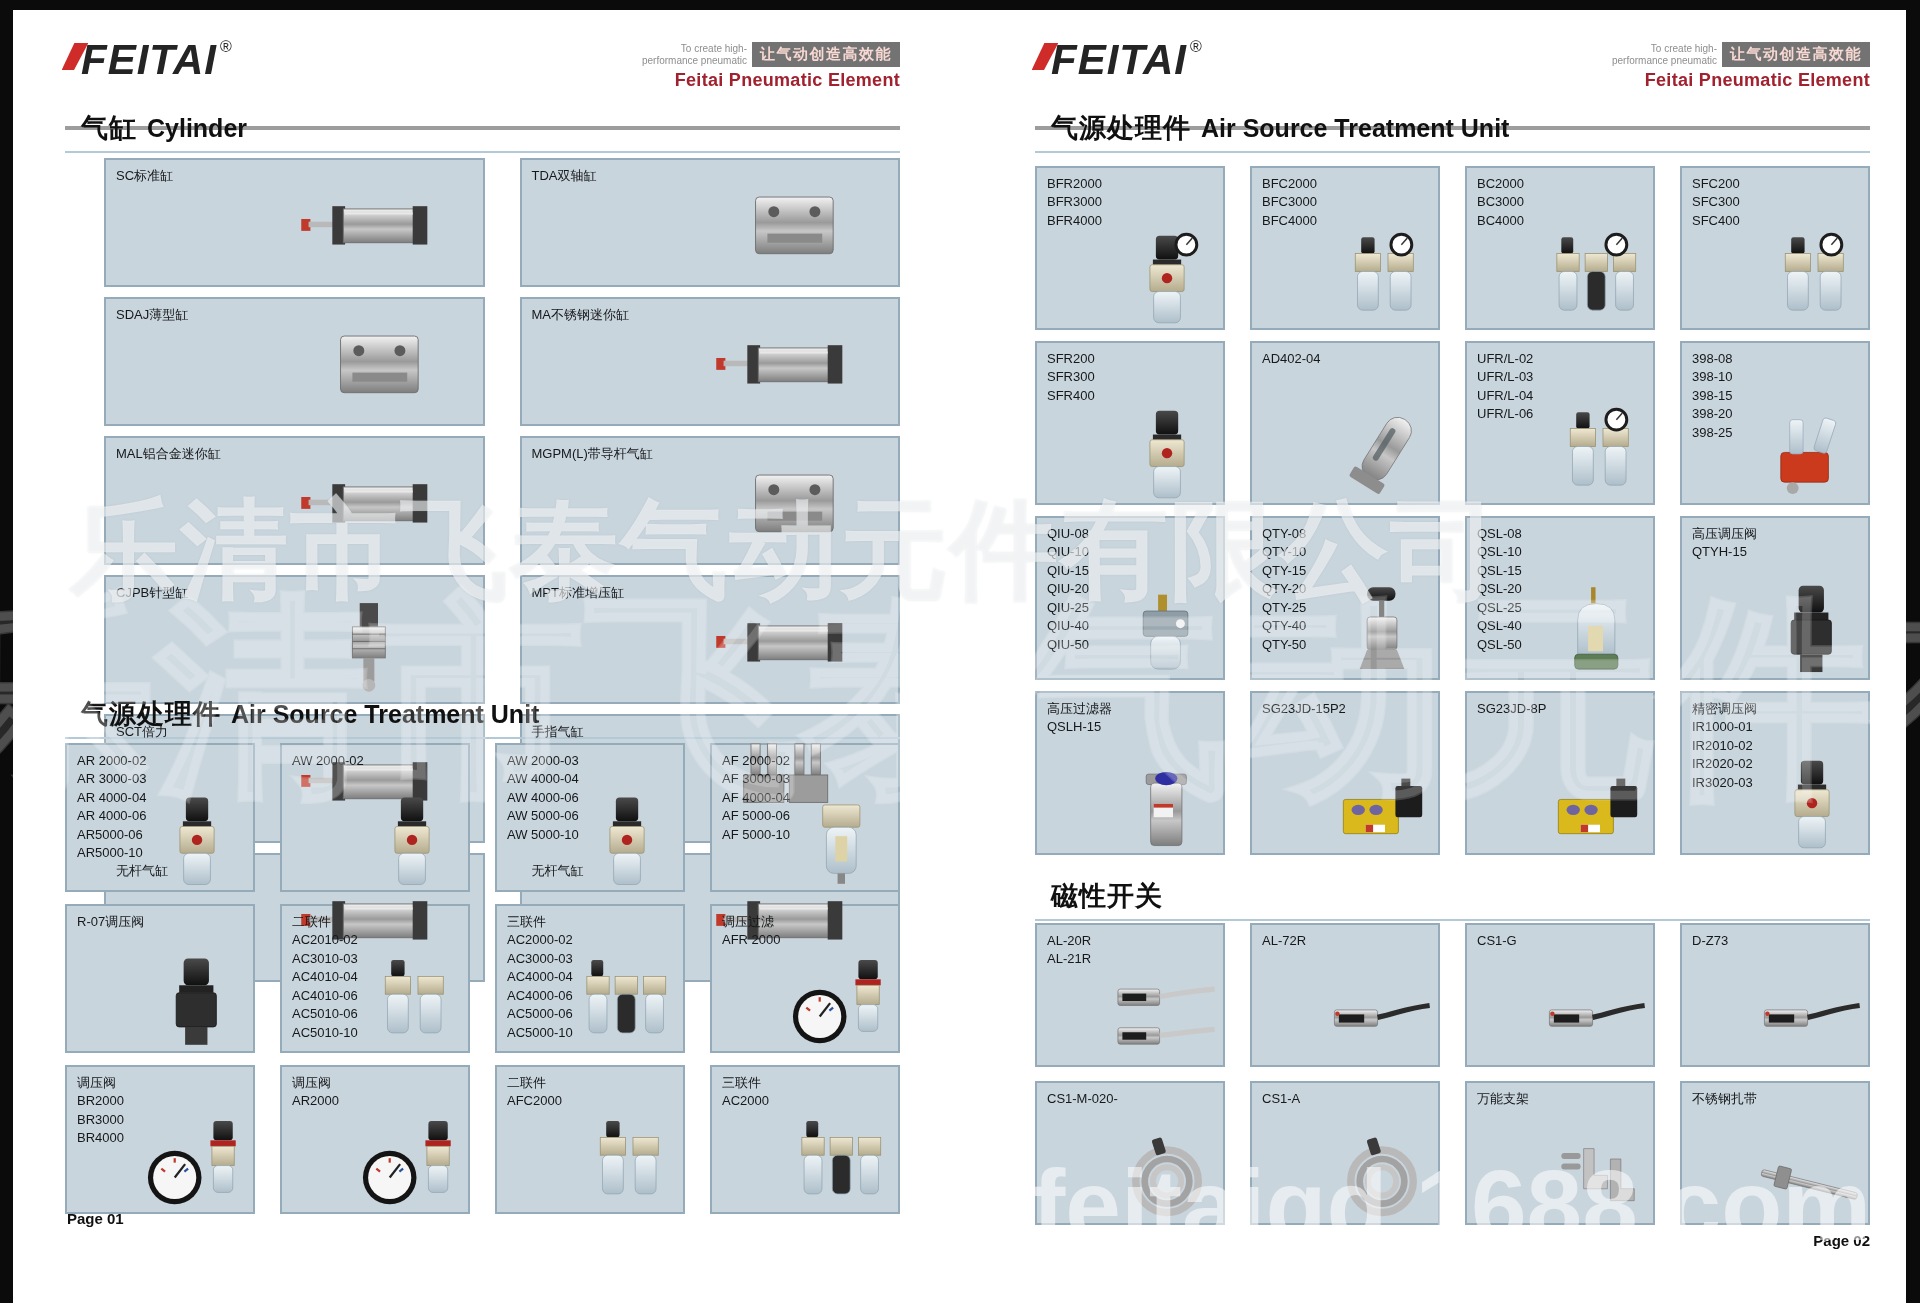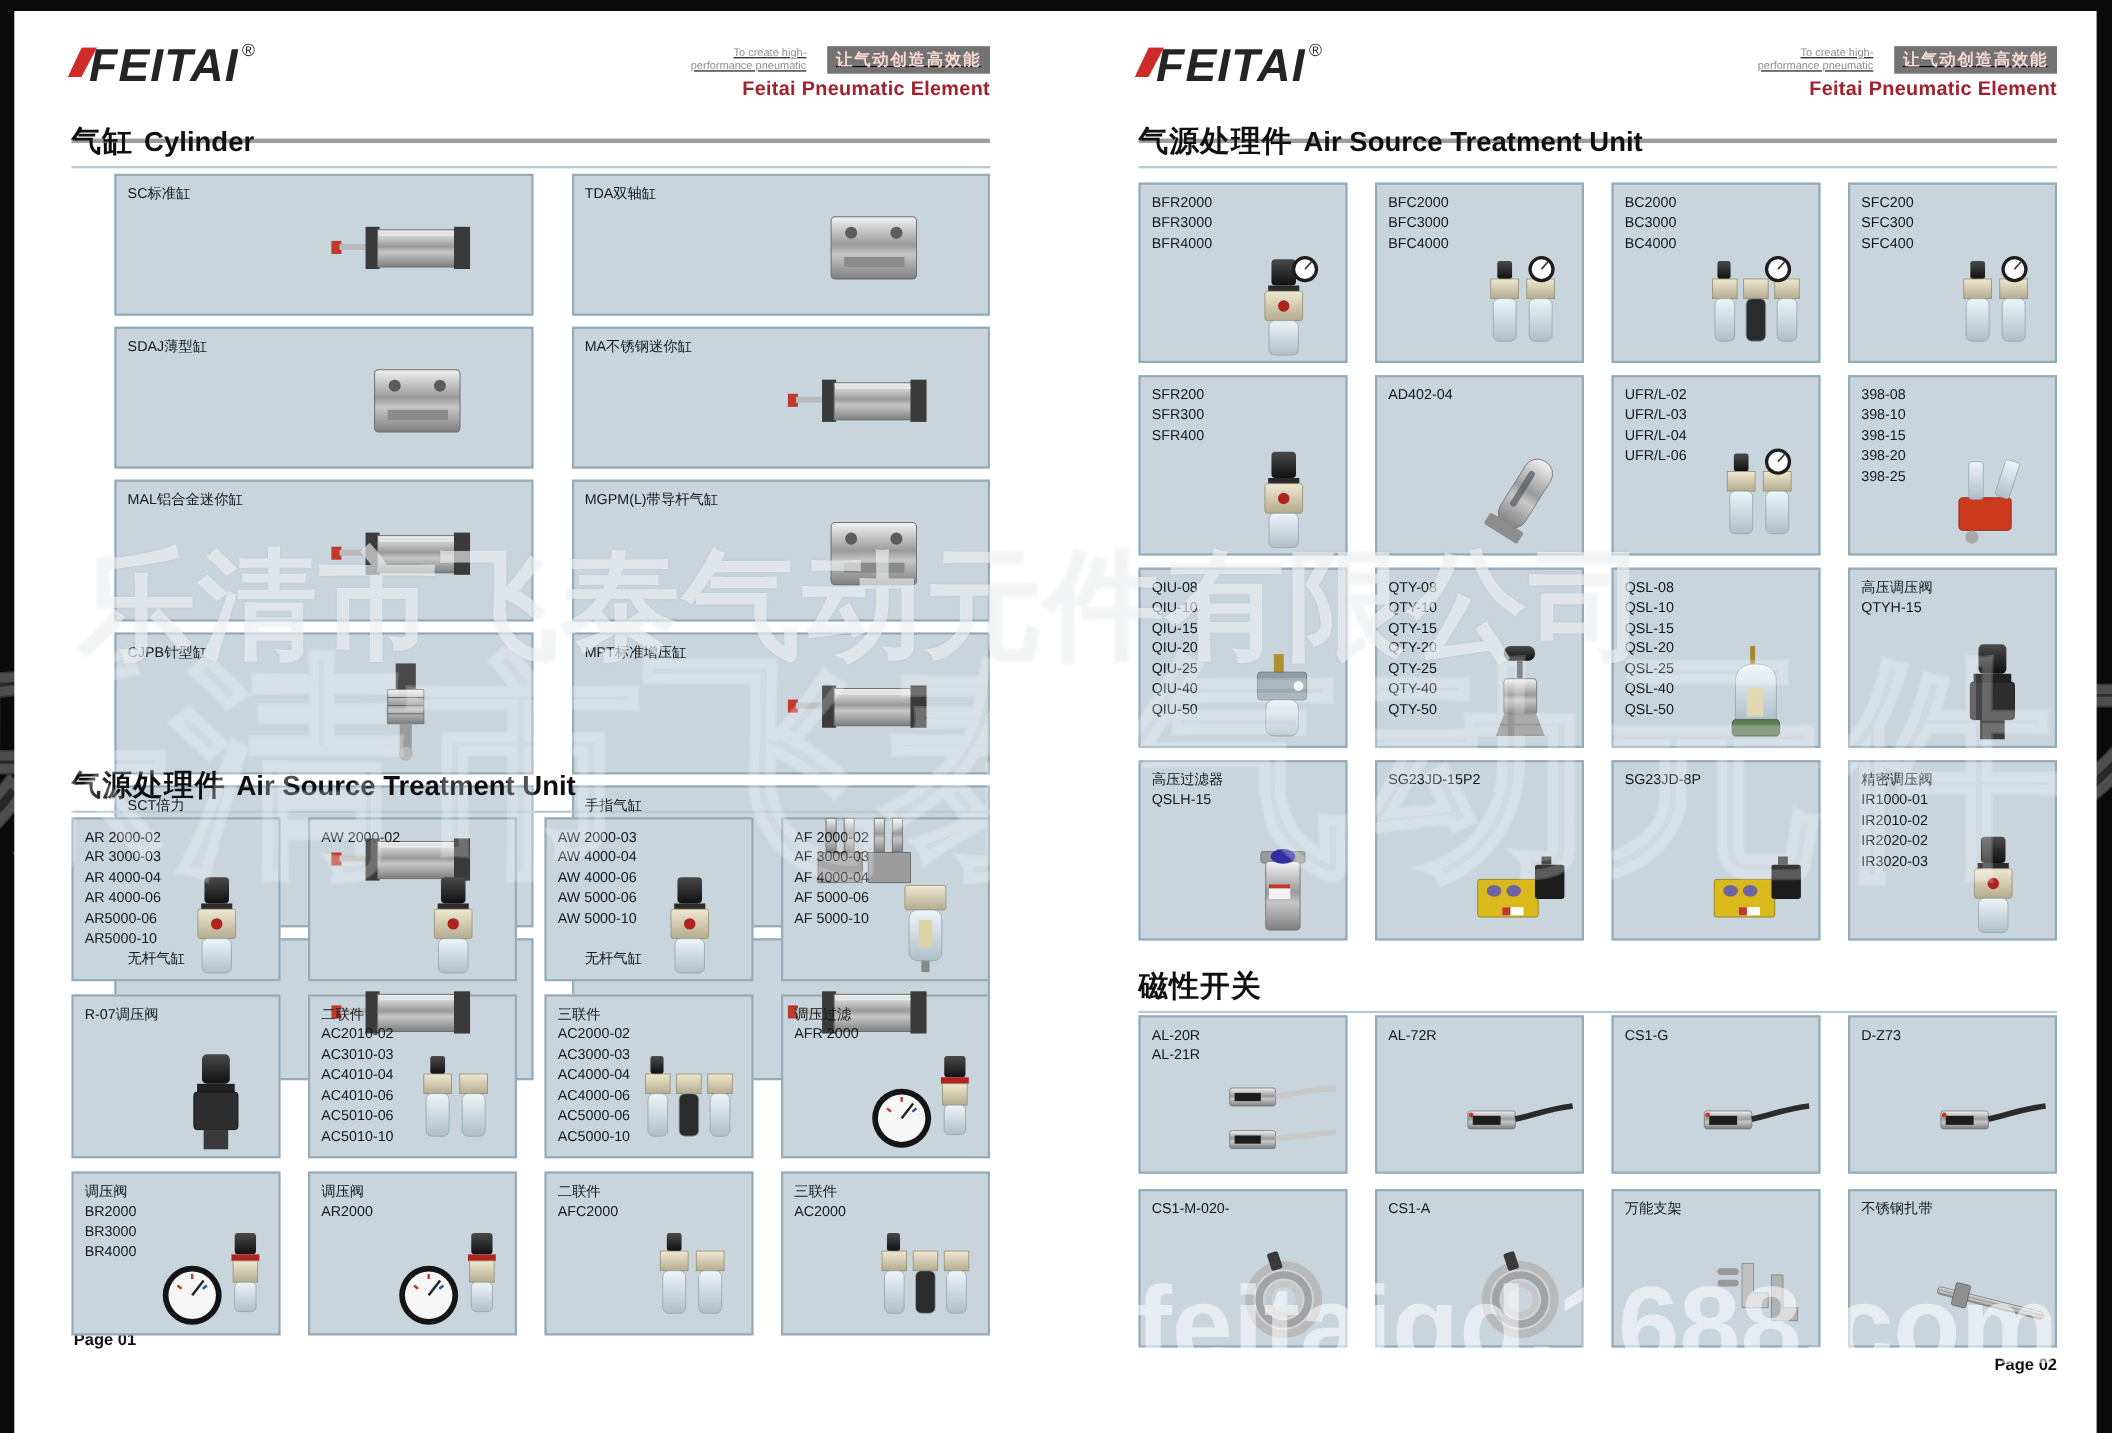--- a/index.html
+++ b/index.html
@@ -17,30 +17,30 @@
   
   .pg-header{position:absolute;top:24px;left:0;right:0;height:70px;}
   .logo{position:absolute;left:0;top:6px;display:flex;align-items:flex-start;}
   .logo-wedge{width:20px;height:27px;background:#cf2b28;
               clip-path:polygon(30% 0,100% 0,62% 100%,0 100%);
               transform:skewX(-14deg);margin:3px -4px 0 0;}
   .logo-text{font-size:42px;line-height:40px;font-weight:bold;font-style:italic;
              letter-spacing:1px;color:#242424;}
   .logo-reg{font-size:16px;color:#2a2a2a;margin-left:3px;margin-top:-2px;}
   .header-right{position:absolute;right:0;top:8px;text-align:right;}
-  .tag-banner-row{display:flex;align-items:center;justify-content:flex-end;gap:19px;text-decoration:underline;}
+  .tag-banner-row{display:flex;align-items:center;justify-content:flex-end;gap:5px;}
   .taglines{color:#8e8e8e;font-size:10px;line-height:1.2;text-align:right;}
   .banner{background:#737373;color:#f8d8d2;font-size:15px;font-weight:bold;
           padding:3px 8px;letter-spacing:1.5px;white-space:nowrap;}
   .subtitle{color:#a1222e;font-weight:bold;font-size:18px;margin-top:3px;letter-spacing:.3px;}
   .header-rule{position:absolute;top:92px;left:0;right:0;height:4px;background:#9d9d9d;}
 
   
   .sec-head{position:absolute;left:0;right:0;}
-  .sec-cn{font-size:27px;font-weight:bold;color:#101010;letter-spacing:1px;}
+  .sec-cn{font-size:27px;font-weight:bold;color:#101010;letter-spacing:1px;margin-left:16px;}
   .sec-en{font-size:25px;font-weight:bold;color:#101010;margin-left:10px;}
   .sec-rule{height:2px;background:#b3c9d6;margin-top:5px;}
 
   .grid{position:absolute;left:0;right:0;display:grid;}
   .p0s0{grid-template-columns:repeat(2,1fr);gap:10px 35px;padding-left:39px;}
   .p0s0 .cell{height:125px;}
   .p0s1{grid-template-columns:repeat(4,1fr);gap:12px 25px;}
   .p0s1 .cell{height:145px;}
   .p1s0{grid-template-columns:repeat(4,1fr);gap:11px 25px;}
   .p1s0 .cell{height:160px;}

